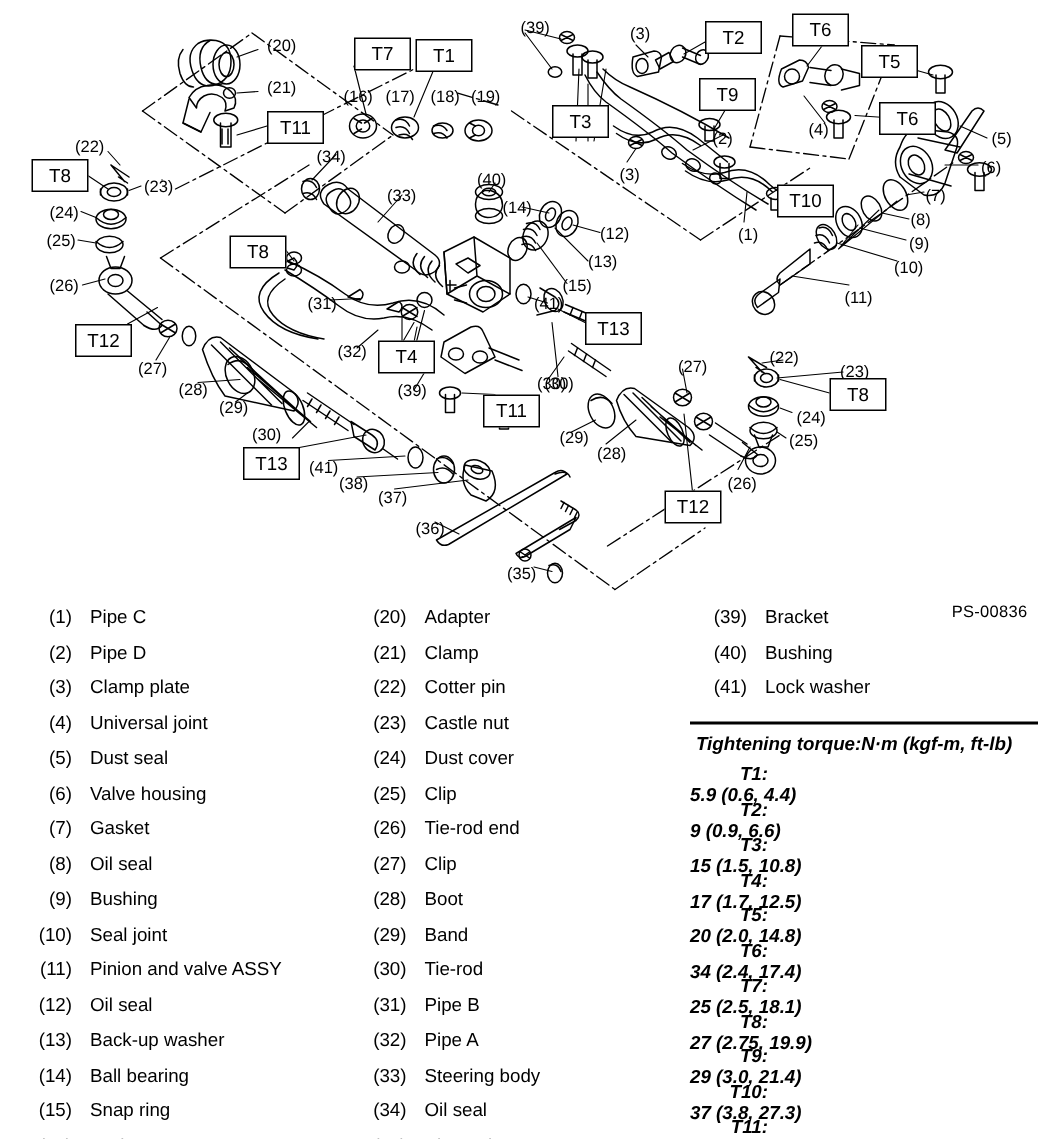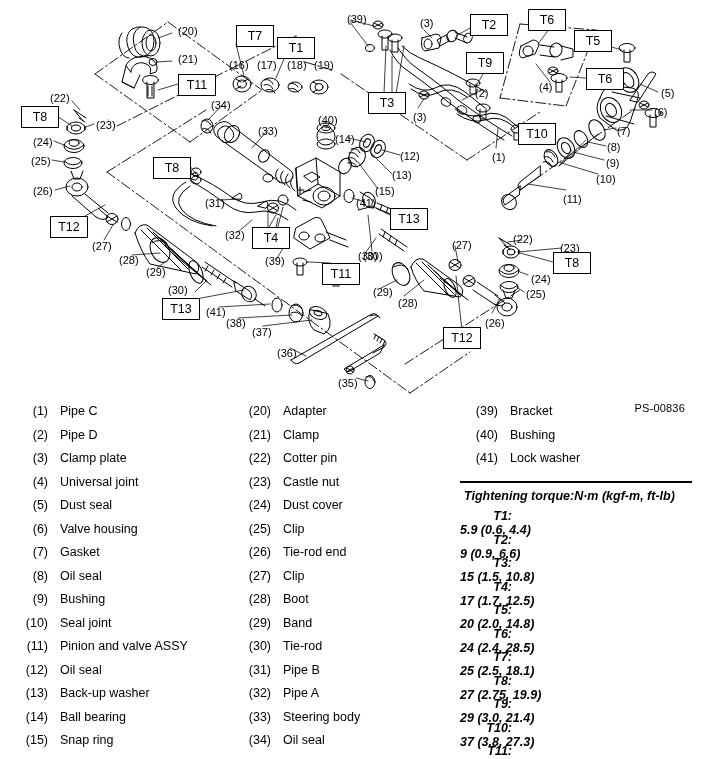--- a/index.html
+++ b/index.html
@@ -577,30 +577,30 @@
     <div class="callout" style="left:513px;top:234px">(22)</div>
     <div class="callout" style="left:560px;top:243px">(23)</div>
     <div class="callout" style="left:531px;top:274px">(24)</div>
     <div class="callout" style="left:526px;top:289px">(25)</div>
     <div class="callout" style="left:485px;top:318px">(26)</div>
     <div class="callout" style="left:398px;top:298px">(28)</div>
     <div class="callout" style="left:373px;top:287px">(29)</div>
     <div class="callout" style="left:358px;top:251px">(30)</div>
 
     <div class="tbox" style="left:236px;top:25px">T7</div>
-    <div class="tbox" style="left:277px;top:37px">T1</div>
+    <div class="tbox" style="left:277px;top:26px">T1</div>
     <div class="tbox" style="left:178px;top:74px">T11</div>
     <div class="tbox" style="left:21px;top:106px">T8</div>
     <div class="tbox" style="left:153px;top:157px">T8</div>
     <div class="tbox" style="left:50px;top:216px">T12</div>
     <div class="tbox" style="left:252px;top:227px">T4</div>
     <div class="tbox" style="left:162px;top:298px">T13</div>
     <div class="tbox" style="left:322px;top:263px">T11</div>
     <div class="tbox" style="left:390px;top:208px">T13</div>
-    <div class="tbox" style="left:368px;top:92px">T3</div>
+    <div class="tbox" style="left:368px;top:70px">T3</div>
     <div class="tbox" style="left:470px;top:14px">T2</div>
     <div class="tbox" style="left:466px;top:52px">T9</div>
     <div class="tbox" style="left:518px;top:123px">T10</div>
     <div class="tbox" style="left:528px;top:9px">T6</div>
     <div class="tbox" style="left:574px;top:30px">T5</div>
     <div class="tbox" style="left:586px;top:68px">T6</div>
     <div class="tbox" style="left:553px;top:252px">T8</div>
     <div class="tbox" style="left:443px;top:327px">T12</div>
 
     <div class="drawcode">PS-00836</div>
@@ -777,21 +777,21 @@
       <div class="titem">
           <span class="tkey">T4:</span>
           <span class="tval">17 (1.7, 12.5)</span>
         </div>
       <div class="titem">
           <span class="tkey">T5:</span>
           <span class="tval">20 (2.0, 14.8)</span>
         </div>
       <div class="titem">
           <span class="tkey">T6:</span>
-          <span class="tval">24 (2.4, 28.5)</span>
+          <span class="tval">34 (2.4, 17.4)</span>
         </div>
       <div class="titem">
           <span class="tkey">T7:</span>
           <span class="tval">25 (2.5, 18.1)</span>
         </div>
       <div class="titem">
           <span class="tkey">T8:</span>
           <span class="tval">27 (2.75, 19.9)</span>
         </div>
       <div class="titem">

